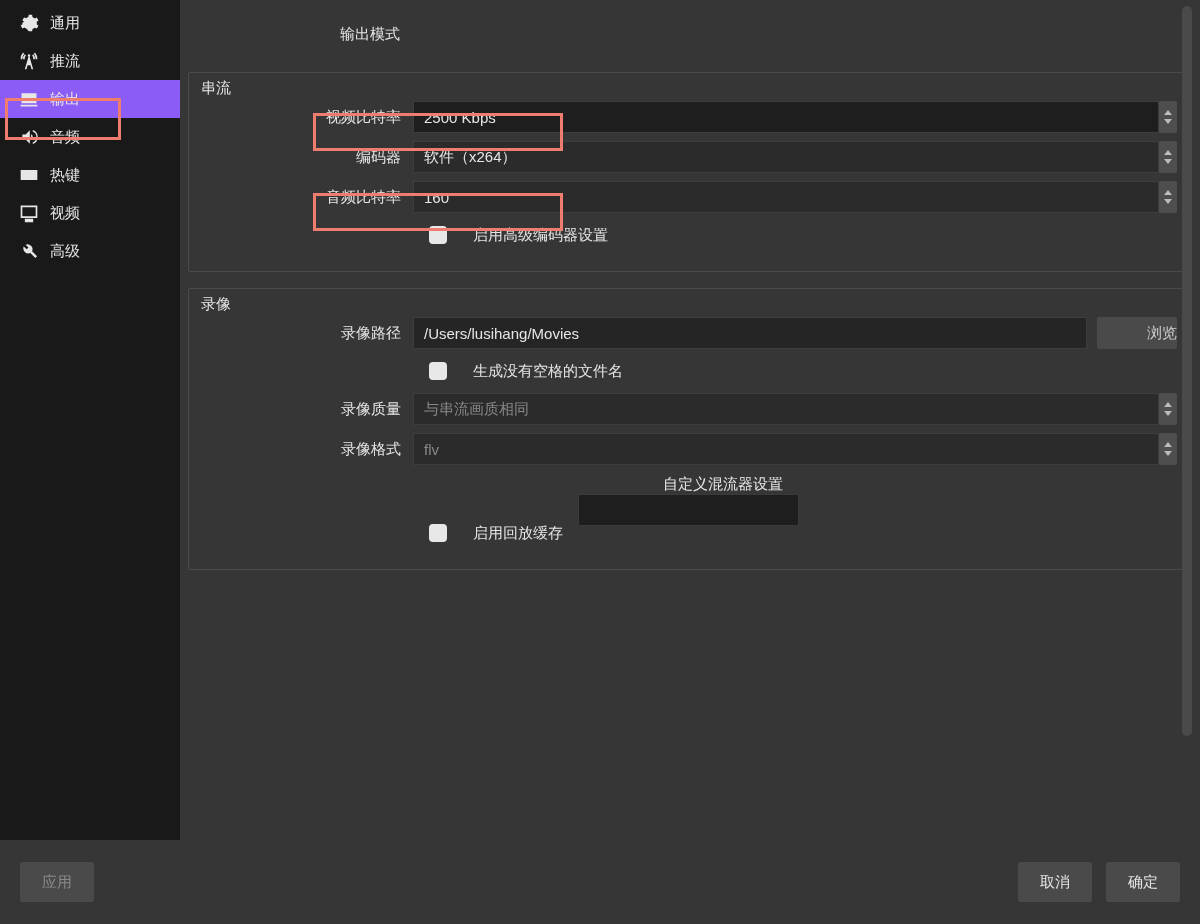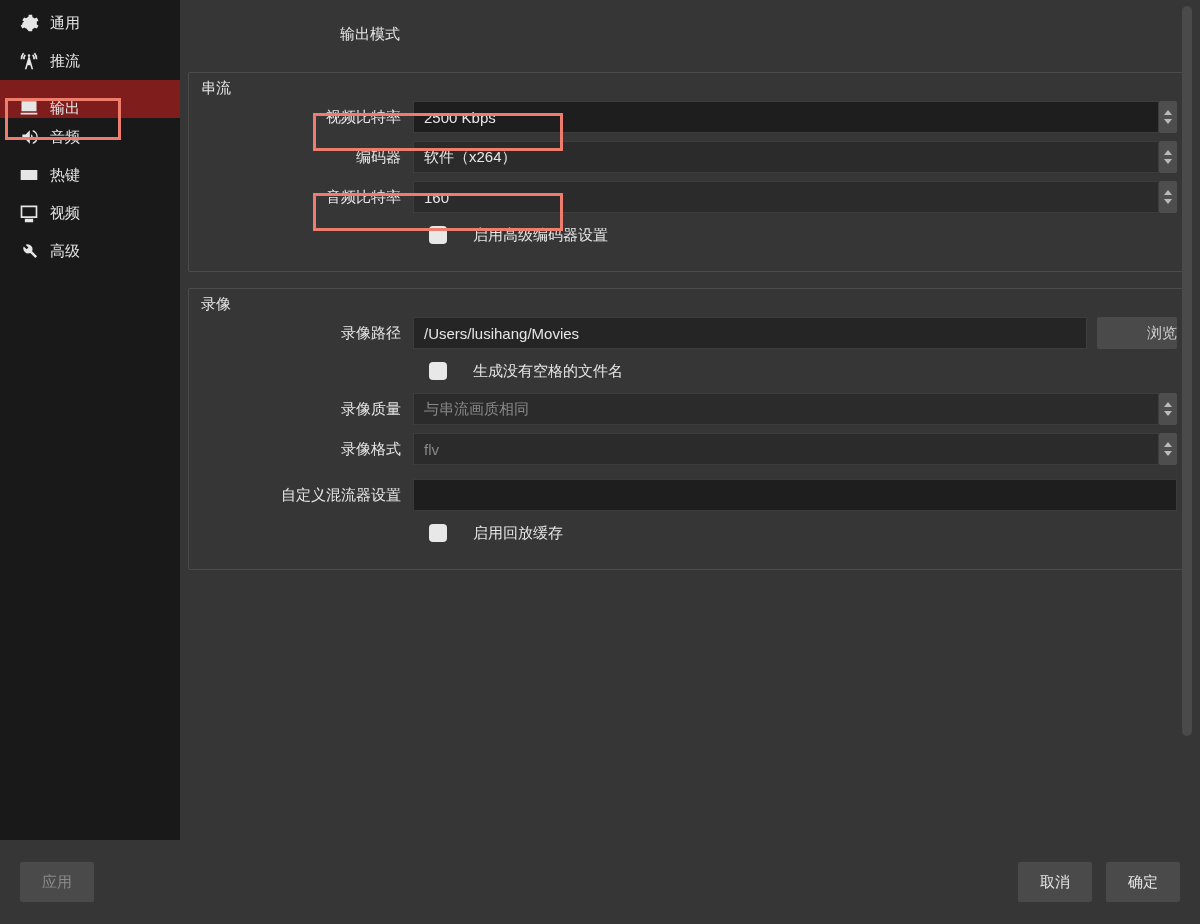--- a/index.html
+++ b/index.html
@@ -34,22 +34,21 @@
   }
   .side-item .icon {
     width: 22px; height: 22px;
     display: inline-flex;
     align-items: center; justify-content: center;
     margin-right: 10px;
     color: #e6e6e6;
   }
   .side-item .icon svg { width: 20px; height: 20px; fill: currentColor; }
   .side-item.selected {
-    background: #7f1d1d;
-    align-items: flex-end;
+    background: #8b5cf6;
   }
   .side-highlight {
     position: absolute;
     left: 5px; top: 98px;
     width: 116px; height: 42px;
     border: 3px solid #ee7d6d;
     pointer-events: none;
   }
   
   .main {
@@ -351,21 +350,21 @@
       <div class="group-inner-row">
         <div class="label" style="width:214px;">录像格式</div>
         <div class="field-wrap">
           <div class="select-field">
             <span>flv</span>
           </div>
           <div class="stepper"></div>
         </div>
       </div>
 
-      <div class="group-inner-row" style="margin-top:6px;">
+      <div class="group-inner-row" style="margin-top:6px;flex-direction:column;">
         <div class="label" style="width:214px;">自定义混流器设置</div>
         <div class="field-wrap">
           <input class="text-input" value="" style="">
         </div>
       </div>
 
       <div class="checkbox-row">
         <div class="spacer" style="width:214px;"></div>
         <div class="checkbox"></div>
         <span class="checkbox-label">启用回放缓存</span>

